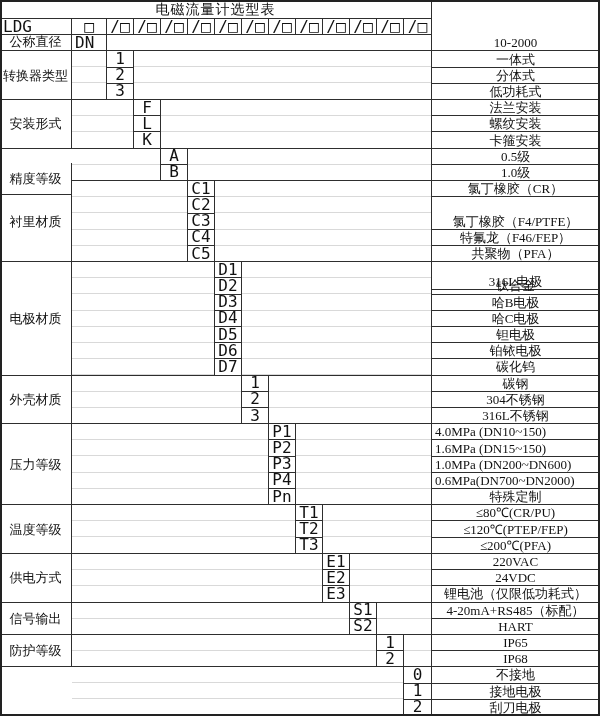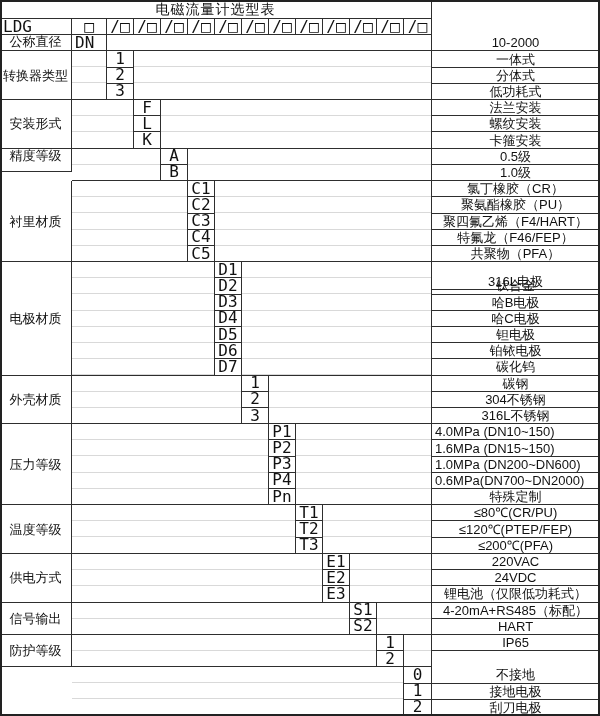--- a/index.html
+++ b/index.html
@@ -23,21 +23,21 @@
     line-height:1;
     white-space:nowrap;
     overflow:hidden;
     background:transparent;
   }
   .cell.align-left{justify-content:flex-start;padding-left:3px;}
   .cell.title-cell{font-size:14px;letter-spacing:1px;}
   .cell.header-cell{font-size:14px;letter-spacing:1px;}
   .cell.code-cell{font-family:"DejaVu Sans Mono","Liberation Mono",monospace;font-size:16px;}
   .cell.label-cell{font-size:13px;}
-  .cell.func-cell{font-size:13px;}
+  .cell.func-cell{font-size:13px;font-family:Liberation Serif, serif;}
   #outer-frame{
     position:absolute;
     left:0;top:0;right:0;bottom:0;
     border:2px solid #222;
     pointer-events:none;
     z-index:10;
   }
 </style>
 </head>
 <body>
@@ -74,36 +74,35 @@
     <div class="cell func-cell" style="left: 432px; top: 83.8372px; width: 168px; height: 16.2093px;">低功耗式</div>
     <div class="cell label-cell" style="left: 0px; top: 100.047px; width: 72px; height: 48.6279px;">安装形式</div>
     <div class="cell" style="left: 72px; top: 100.047px; width: 62px; height: 48.6279px; background-image: repeating-linear-gradient(transparent 0px, transparent 15.2093px, rgb(217, 217, 217) 15.2093px, rgb(217, 217, 217) 16.2093px);"></div>
     <div class="cell" style="left: 161px; top: 100.047px; width: 271px; height: 48.6279px; background-image: repeating-linear-gradient(transparent 0px, transparent 15.2093px, rgb(217, 217, 217) 15.2093px, rgb(217, 217, 217) 16.2093px);"></div>
     <div class="cell code-cell" style="left: 134px; top: 100.047px; width: 27px; height: 16.2093px;">F</div>
     <div class="cell func-cell" style="left: 432px; top: 100.047px; width: 168px; height: 16.2093px;">法兰安装</div>
     <div class="cell code-cell" style="left: 134px; top: 116.256px; width: 27px; height: 16.2093px;">L</div>
     <div class="cell func-cell" style="left: 432px; top: 116.256px; width: 168px; height: 16.2093px;">螺纹安装</div>
     <div class="cell code-cell" style="left: 134px; top: 132.465px; width: 27px; height: 16.2093px;">K</div>
     <div class="cell func-cell" style="left: 432px; top: 132.465px; width: 168px; height: 16.2093px;">卡箍安装</div>
-    <div class="cell label-cell" style="left: 0px; top: 140px; width: 72px; height: 32.4186px;">精度等级</div>
+    <div class="cell label-cell" style="left: 0px; top: 163px; width: 72px; height: 32.4186px;">精度等级</div>
     <div class="cell" style="left: 72px; top: 148.674px; width: 89px; height: 32.4186px; background-image: repeating-linear-gradient(transparent 0px, transparent 15.2093px, rgb(217, 217, 217) 15.2093px, rgb(217, 217, 217) 16.2093px);"></div>
     <div class="cell" style="left: 188px; top: 148.674px; width: 244px; height: 32.4186px; background-image: repeating-linear-gradient(transparent 0px, transparent 15.2093px, rgb(217, 217, 217) 15.2093px, rgb(217, 217, 217) 16.2093px);"></div>
     <div class="cell code-cell" style="left: 161px; top: 148.674px; width: 27px; height: 16.2093px;">A</div>
     <div class="cell func-cell" style="left: 432px; top: 148.674px; width: 168px; height: 16.2093px;">0.5级</div>
     <div class="cell code-cell" style="left: 161px; top: 164.884px; width: 27px; height: 16.2093px;">B</div>
     <div class="cell func-cell" style="left: 432px; top: 164.884px; width: 168px; height: 16.2093px;">1.0级</div>
     <div class="cell label-cell" style="left: 0px; top: 181.093px; width: 72px; height: 81.0465px;">衬里材质</div>
     <div class="cell" style="left: 72px; top: 181.093px; width: 116px; height: 81.0465px; background-image: repeating-linear-gradient(transparent 0px, transparent 15.2093px, rgb(217, 217, 217) 15.2093px, rgb(217, 217, 217) 16.2093px);"></div>
     <div class="cell" style="left: 215px; top: 181.093px; width: 217px; height: 81.0465px; background-image: repeating-linear-gradient(transparent 0px, transparent 15.2093px, rgb(217, 217, 217) 15.2093px, rgb(217, 217, 217) 16.2093px);"></div>
     <div class="cell code-cell" style="left: 188px; top: 181.093px; width: 27px; height: 16.2093px;">C1</div>
     <div class="cell func-cell" style="left: 432px; top: 181.093px; width: 168px; height: 16.2093px;">氯丁橡胶（CR）</div>
     <div class="cell code-cell" style="left: 188px; top: 197.302px; width: 27px; height: 16.2093px;">C2</div>
-    <div class="cell func-cell" style="left: 432px; top: 197.302px; width: 168px; height: 16.2093px;">聚氨酯橡胶（PU）</div>
     <div class="cell code-cell" style="left: 188px; top: 213.512px; width: 27px; height: 16.2093px;">C3</div>
-    <div class="cell func-cell" style="left: 432px; top: 213.512px; width: 168px; height: 16.2093px;">聚四氟乙烯（F4/HART）</div>
+    <div class="cell func-cell" style="left: 432px; top: 213.512px; width: 168px; height: 16.2093px;">氯丁橡胶（F4/PTFE）</div>
     <div class="cell code-cell" style="left: 188px; top: 229.721px; width: 27px; height: 16.2093px;">C4</div>
     <div class="cell func-cell" style="left: 432px; top: 229.721px; width: 168px; height: 16.2093px;">特氟龙（F46/FEP）</div>
     <div class="cell code-cell" style="left: 188px; top: 245.93px; width: 27px; height: 16.2093px;">C5</div>
     <div class="cell func-cell" style="left: 432px; top: 245.93px; width: 168px; height: 16.2093px;">共聚物（PFA）</div>
     <div class="cell label-cell" style="left: 0px; top: 262.14px; width: 72px; height: 113.465px;">电极材质</div>
     <div class="cell" style="left: 72px; top: 262.14px; width: 143px; height: 113.465px; background-image: repeating-linear-gradient(transparent 0px, transparent 15.2093px, rgb(217, 217, 217) 15.2093px, rgb(217, 217, 217) 16.2093px);"></div>
     <div class="cell" style="left: 242px; top: 262.14px; width: 190px; height: 113.465px; background-image: repeating-linear-gradient(transparent 0px, transparent 15.2093px, rgb(217, 217, 217) 15.2093px, rgb(217, 217, 217) 16.2093px);"></div>
     <div class="cell code-cell" style="left: 215px; top: 262.14px; width: 27px; height: 16.2093px;">D1</div>
     <div class="cell func-cell" style="left: 432px; top: 274px; width: 168px; height: 16.2093px;">316L电极</div>
     <div class="cell code-cell" style="left: 215px; top: 278.349px; width: 27px; height: 16.2093px;">D2</div>
@@ -164,20 +163,21 @@
     <div class="cell code-cell" style="left: 350px; top: 602.535px; width: 27px; height: 16.2093px;">S1</div>
     <div class="cell func-cell" style="left: 432px; top: 602.535px; width: 168px; height: 16.2093px;">4-20mA+RS485（标配）</div>
     <div class="cell code-cell" style="left: 350px; top: 618.744px; width: 27px; height: 16.2093px;">S2</div>
     <div class="cell func-cell" style="left: 432px; top: 618.744px; width: 168px; height: 16.2093px;">HART</div>
     <div class="cell label-cell" style="left: 0px; top: 634.953px; width: 72px; height: 32.4186px;">防护等级</div>
     <div class="cell" style="left: 72px; top: 634.953px; width: 305px; height: 32.4186px; background-image: repeating-linear-gradient(transparent 0px, transparent 15.2093px, rgb(217, 217, 217) 15.2093px, rgb(217, 217, 217) 16.2093px);"></div>
     <div class="cell" style="left: 404px; top: 634.953px; width: 28px; height: 32.4186px; background-image: repeating-linear-gradient(transparent 0px, transparent 15.2093px, rgb(217, 217, 217) 15.2093px, rgb(217, 217, 217) 16.2093px);"></div>
     <div class="cell code-cell" style="left: 377px; top: 634.953px; width: 27px; height: 16.2093px;">1</div>
     <div class="cell func-cell" style="left: 432px; top: 634.953px; width: 168px; height: 16.2093px;">IP65</div>
     <div class="cell code-cell" style="left: 377px; top: 651.163px; width: 27px; height: 16.2093px;">2</div>
+    <div class="cell func-cell" style="left: 432px; top: 651.163px; width: 168px; height: 16.2093px;">IP68</div>
     <div class="cell" style="left: 72px; top: 667.372px; width: 332px; height: 48.6279px; background-image: repeating-linear-gradient(transparent 0px, transparent 15.2093px, rgb(217, 217, 217) 15.2093px, rgb(217, 217, 217) 16.2093px);"></div>
     <div class="cell code-cell" style="left: 404px; top: 667.372px; width: 28px; height: 16.2093px;">0</div>
     <div class="cell func-cell" style="left: 432px; top: 667.372px; width: 168px; height: 16.2093px;">不接地</div>
     <div class="cell code-cell" style="left: 404px; top: 683.581px; width: 28px; height: 16.2093px;">1</div>
     <div class="cell func-cell" style="left: 432px; top: 683.581px; width: 168px; height: 16.2093px;">接地电极</div>
     <div class="cell code-cell" style="left: 404px; top: 699.791px; width: 28px; height: 16.2093px;">2</div>
     <div class="cell func-cell" style="left: 432px; top: 699.791px; width: 168px; height: 16.2093px;">刮刀电极</div>
   </div>
 
 </body></html>

